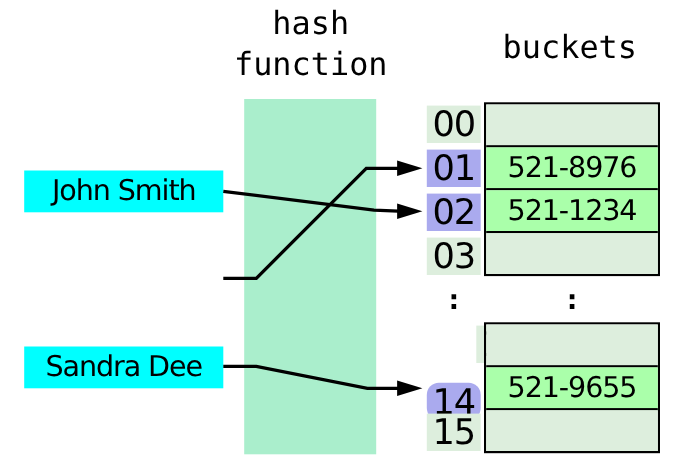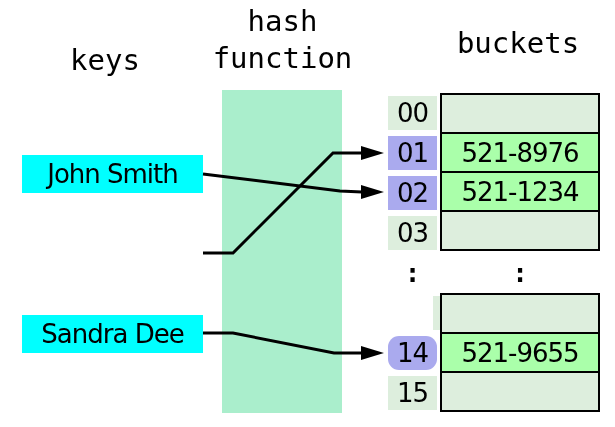--- a/index.html
+++ b/index.html
@@ -55,31 +55,31 @@
   #key-2 { top: 315px; }
 
   
   .idx-cell {
     position: absolute;
     left: 388px;
     width: 49px; height: 34px;
     display: flex;
     align-items: center;
     justify-content: center;
-    font-size: 26px;
+    font-size: 32px;
     letter-spacing: -1px;
     background: #DDEEDD;
   }
   .idx-cell.hl { background: #AAAAEE; }
   #idx-00 { top: 96px; }
   #idx-01 { top: 136px; }
   #idx-02 { top: 176px; }
   #idx-03 { top: 216px; }
   #idx-13 { top: 296px; margin-left: 45px; }
-  #idx-14 { top: 336px; border-radius: 11px; }
+  #idx-14 { top: 348px; border-radius: 11px; }
   #idx-15 { top: 376px; }
 
   
   .btable {
     position: absolute;
     left: 440px;
     width: 156px;
     border: 2px solid #000000;
   }
   #btable-top    { top: 93px; }
@@ -124,21 +124,20 @@
     stroke: #000000;
     stroke-width: 3;
   }
   #arrows polygon { fill: #000000; }
 </style>
 </head>
 <body>
 
 <div id="stage">
 
-  <div class="hdr" id="hdr-keys">keys</div>
   <div class="hdr" id="hdr-hash"><span>hash</span><br><span>function</span></div>
   <div class="hdr" id="hdr-buckets">buckets</div>
 
   <div id="hash-rect"></div>
 
   <div class="key-box" id="key-0">John Smith</div>
   <div class="key-box" id="key-2">Sandra Dee</div>
 
   <div class="idx-cell" id="idx-00">00</div>
   <div class="idx-cell hl" id="idx-01">01</div>

